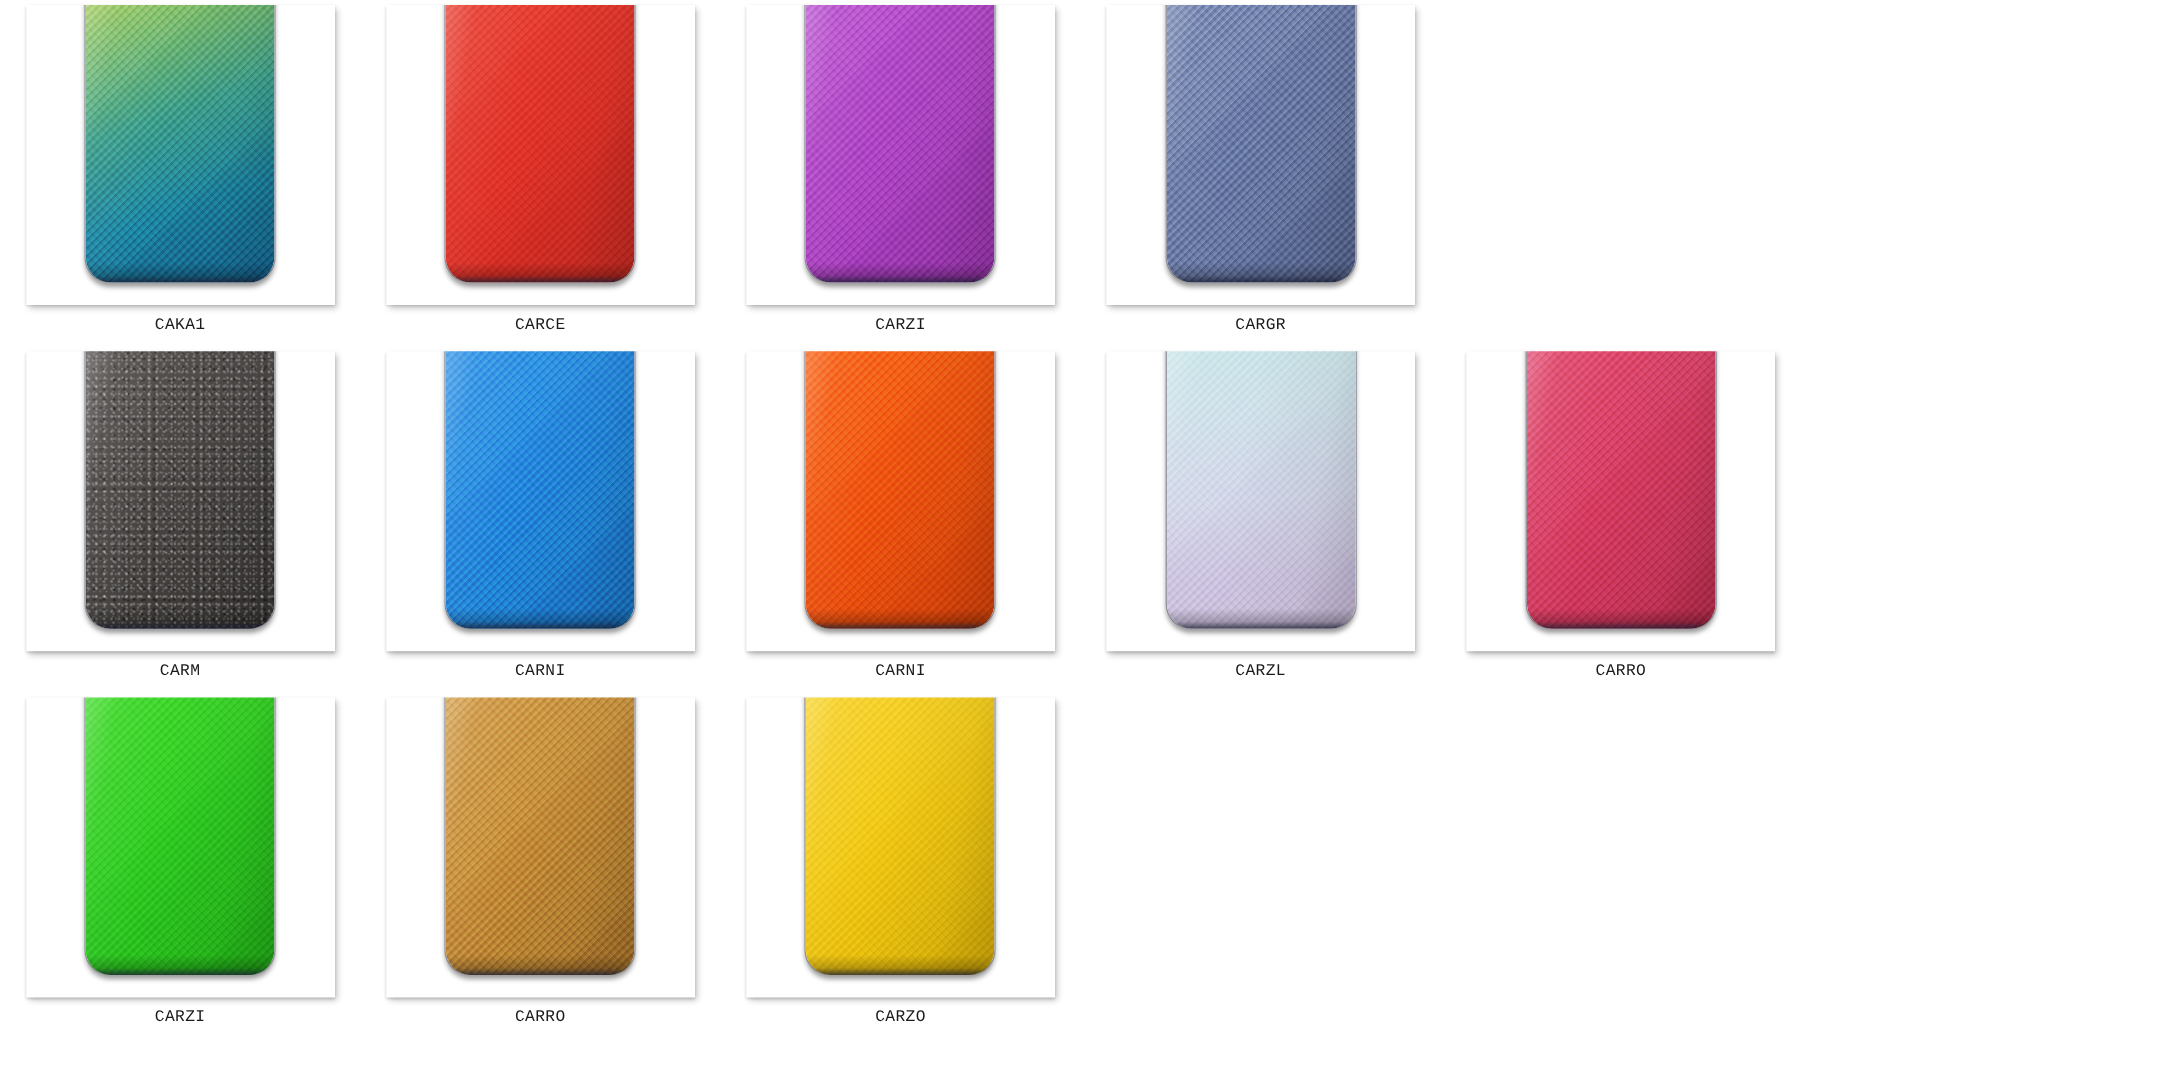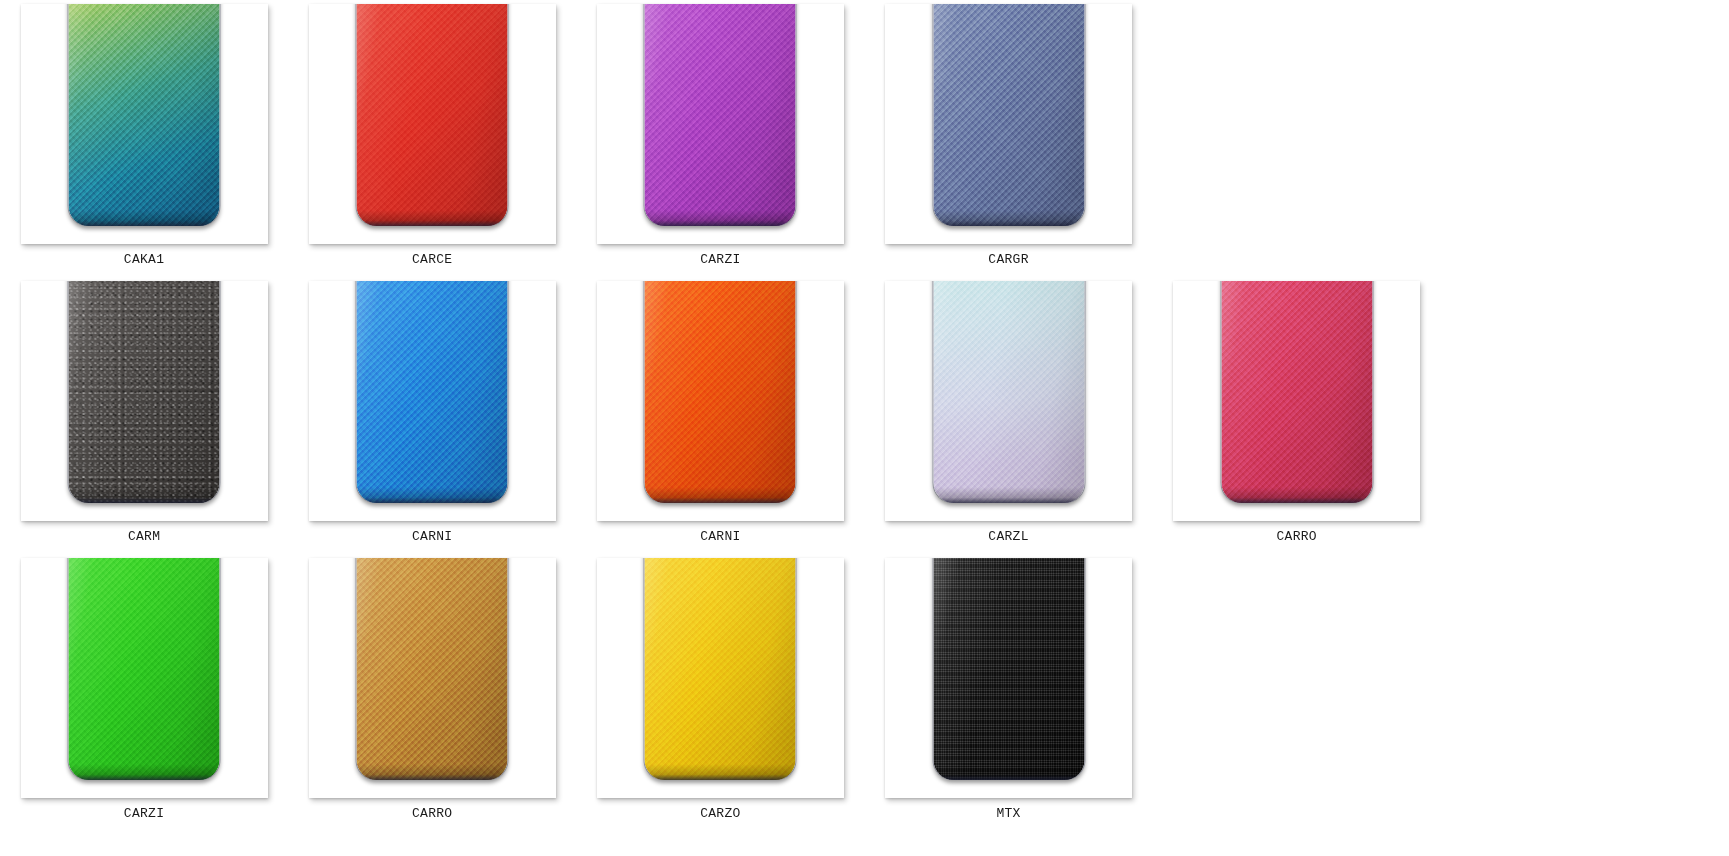--- a/index.html
+++ b/index.html
@@ -289,27 +289,16 @@
         <div class="card">
           <div class="phone ">
             <div class="base" style="background: linear-gradient(145deg, rgb(248, 215, 56) 0%, rgb(240, 199, 19) 55%, rgb(220, 178, 8) 100%);"></div>
             <div class="weave"></div>
             <div class="sheen"></div>
             <div class="lip"></div>
           </div>
         </div>
         <div class="swatch-label">CARZO</div>
       </div>
-      <div class="swatch-cell">
-        <div class="card">
-          <div class="phone tex-mesh">
-            <div class="base" style="background: linear-gradient(145deg, rgb(42, 42, 42) 0%, rgb(23, 23, 23) 55%, rgb(12, 12, 12) 100%);"></div>
-            <div class="weave"></div>
-            <div class="sheen"></div>
-            <div class="lip"></div>
-          </div>
-        </div>
-        <div class="swatch-label">MTX</div>
-      </div>
       <div class="swatch-cell empty"></div>
       <div class="swatch-cell empty"></div>
     </div>
   </div>
 
 </body></html>

